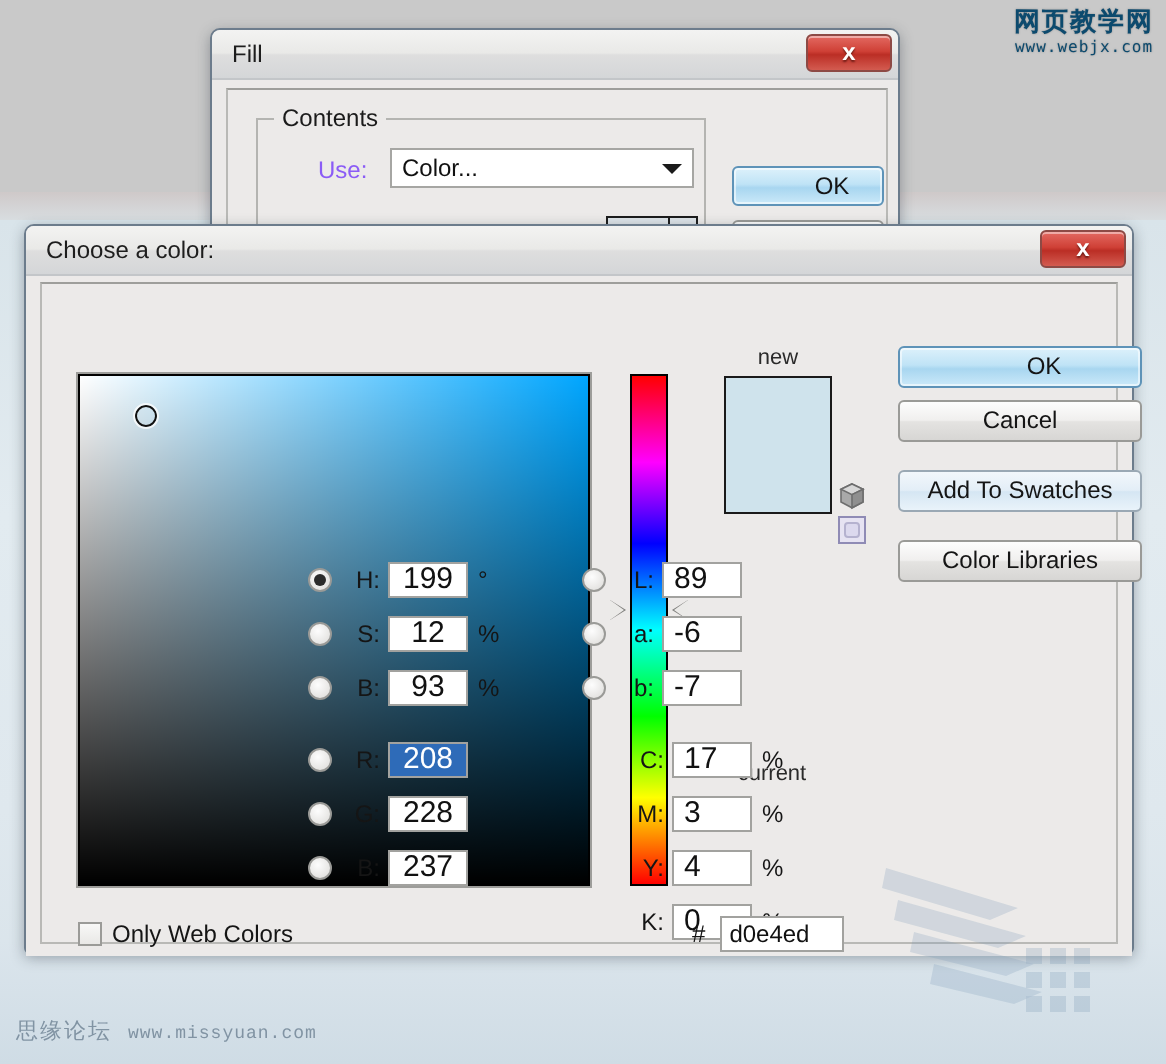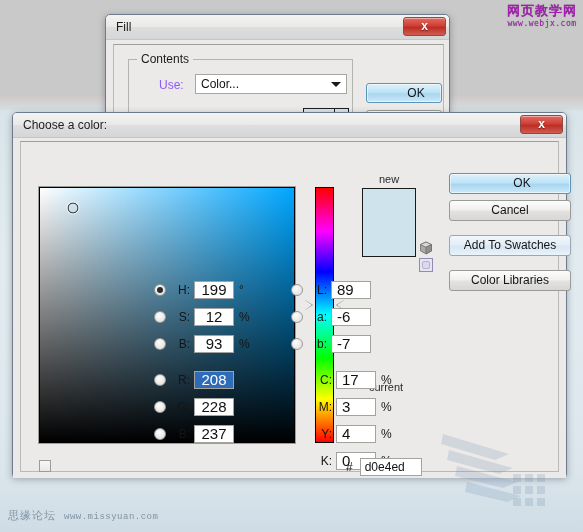--- a/index.html
+++ b/index.html
@@ -29,21 +29,21 @@
     background: linear-gradient(180deg, #d9e4ea 0%, #e2ebf0 35%, #dfe8ee 70%, #d7e2e9 100%);
   }
   .bg-bottom2 {
     position: absolute; left: 0; top: 470px; width: 583px; height: 62px;
     background: linear-gradient(180deg, #dbe5ec 0%, #cfdce5 100%);
   }
 
   
   .wm-topright {
     position: absolute; right: 6px; top: 4px;
-    text-align: center; color: #a21caf;
+    text-align: center; color: #0c4a6e;
     text-shadow: 0 0 1px rgba(130,130,130,.9);
     line-height: 1.15;
     pointer-events: none;
   }
   .wm-topright .cn { font-size: 13px; letter-spacing: 1px; font-weight: bold; }
   .wm-topright .url { font-size: 8px; letter-spacing: .5px; font-family: "DejaVu Sans Mono", monospace; }
 
   .wm-bottom {
     position: absolute; left: 8px; bottom: 9px;
     display: flex; align-items: baseline; gap: 8px;
@@ -504,20 +504,21 @@
           <div class="f-unit">%</div>
         </div>
         <div class="field-row" style="left:270px; top:309px;">
           <div class="f-label nr">K:</div>
           <div class="f-input" style="text-align:left;padding-left:5px;">0</div>
           <div class="f-unit">%</div>
         </div>
 
         <div id="only-web">
           <div class="cbox"></div>
+          <div class="lbl">Only Web Colors</div>
         </div>
 
         <div id="hex-row">
           <div class="hash">#</div>
           <div id="hex-field">d0e4ed</div>
         </div>
 
         <div class="btn primary" id="p-ok">
           <span>OK</span>
         </div>

